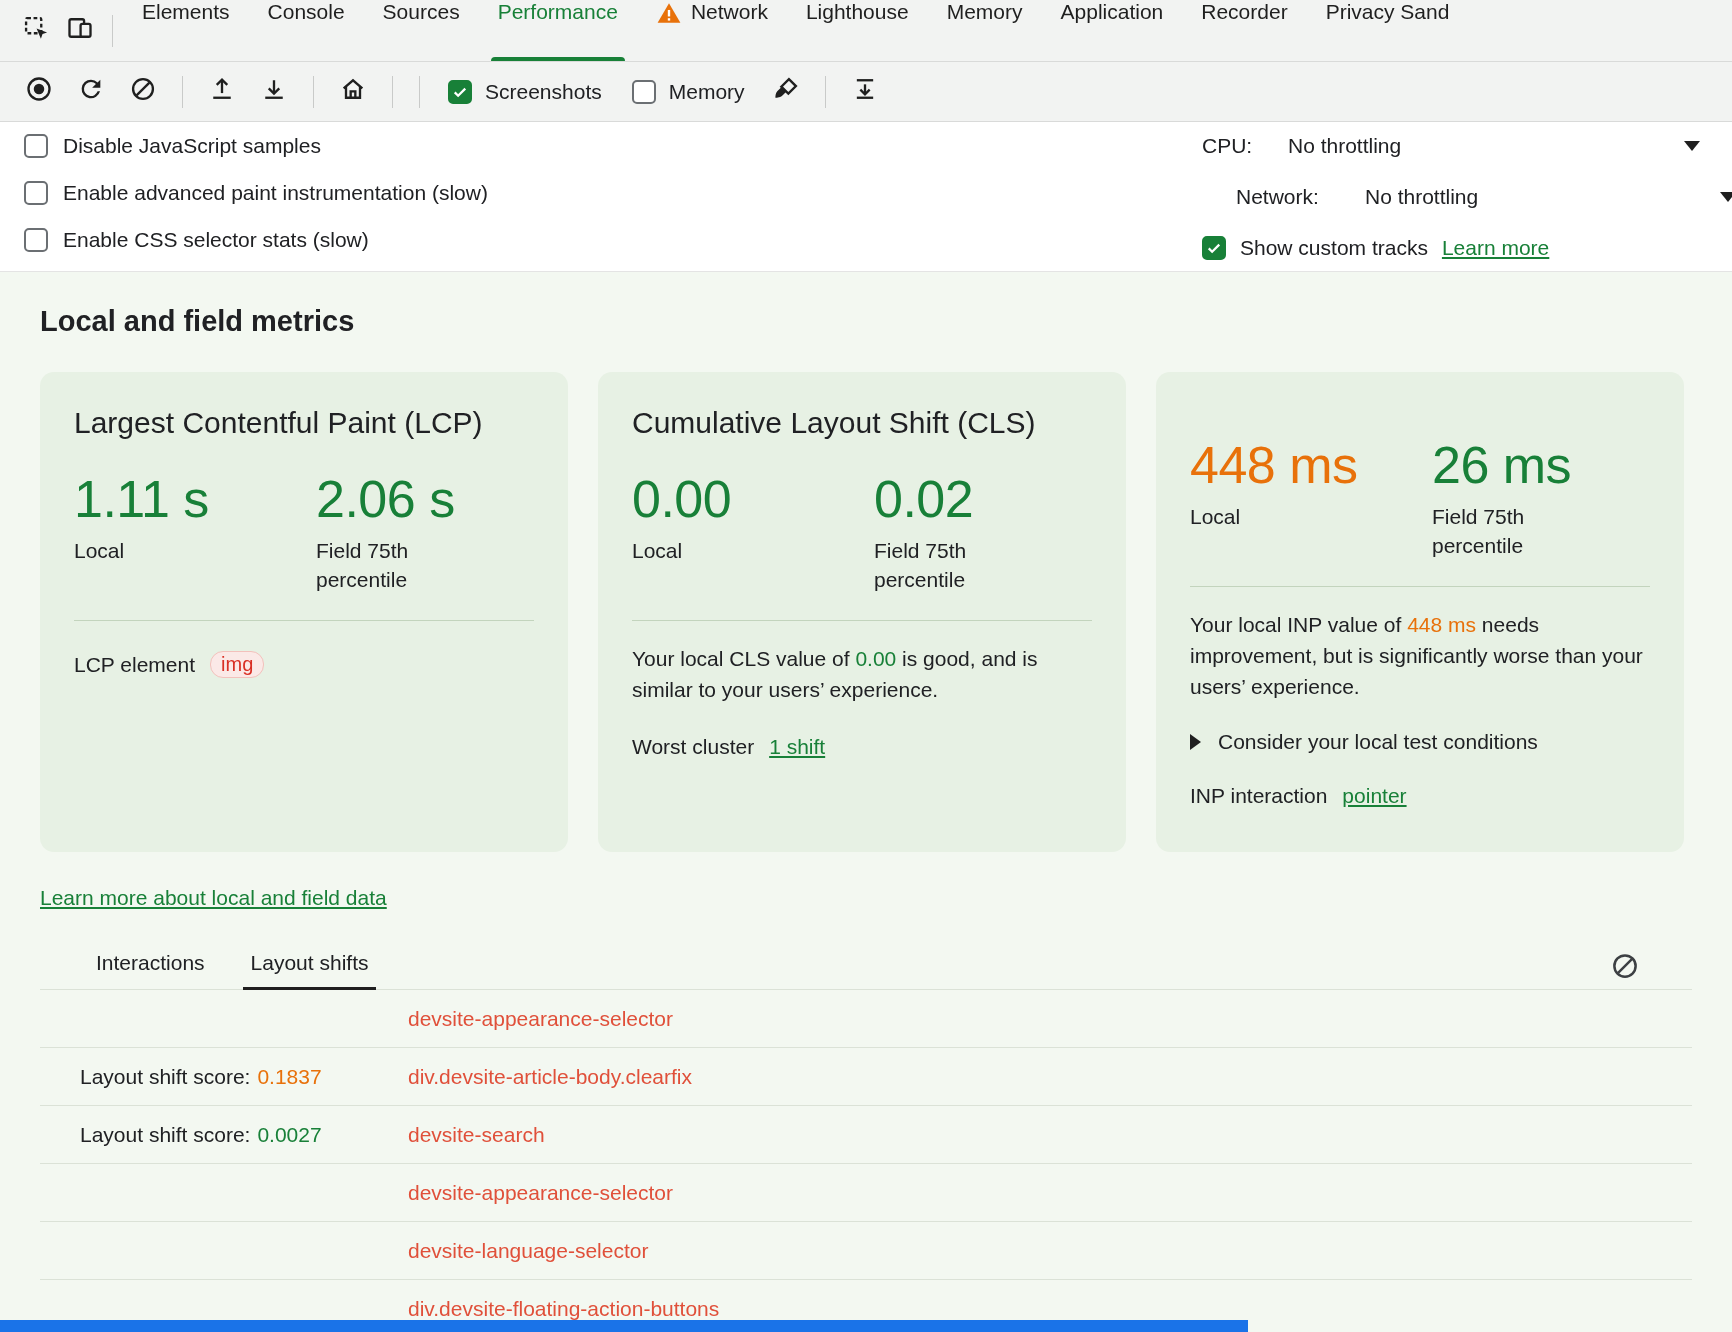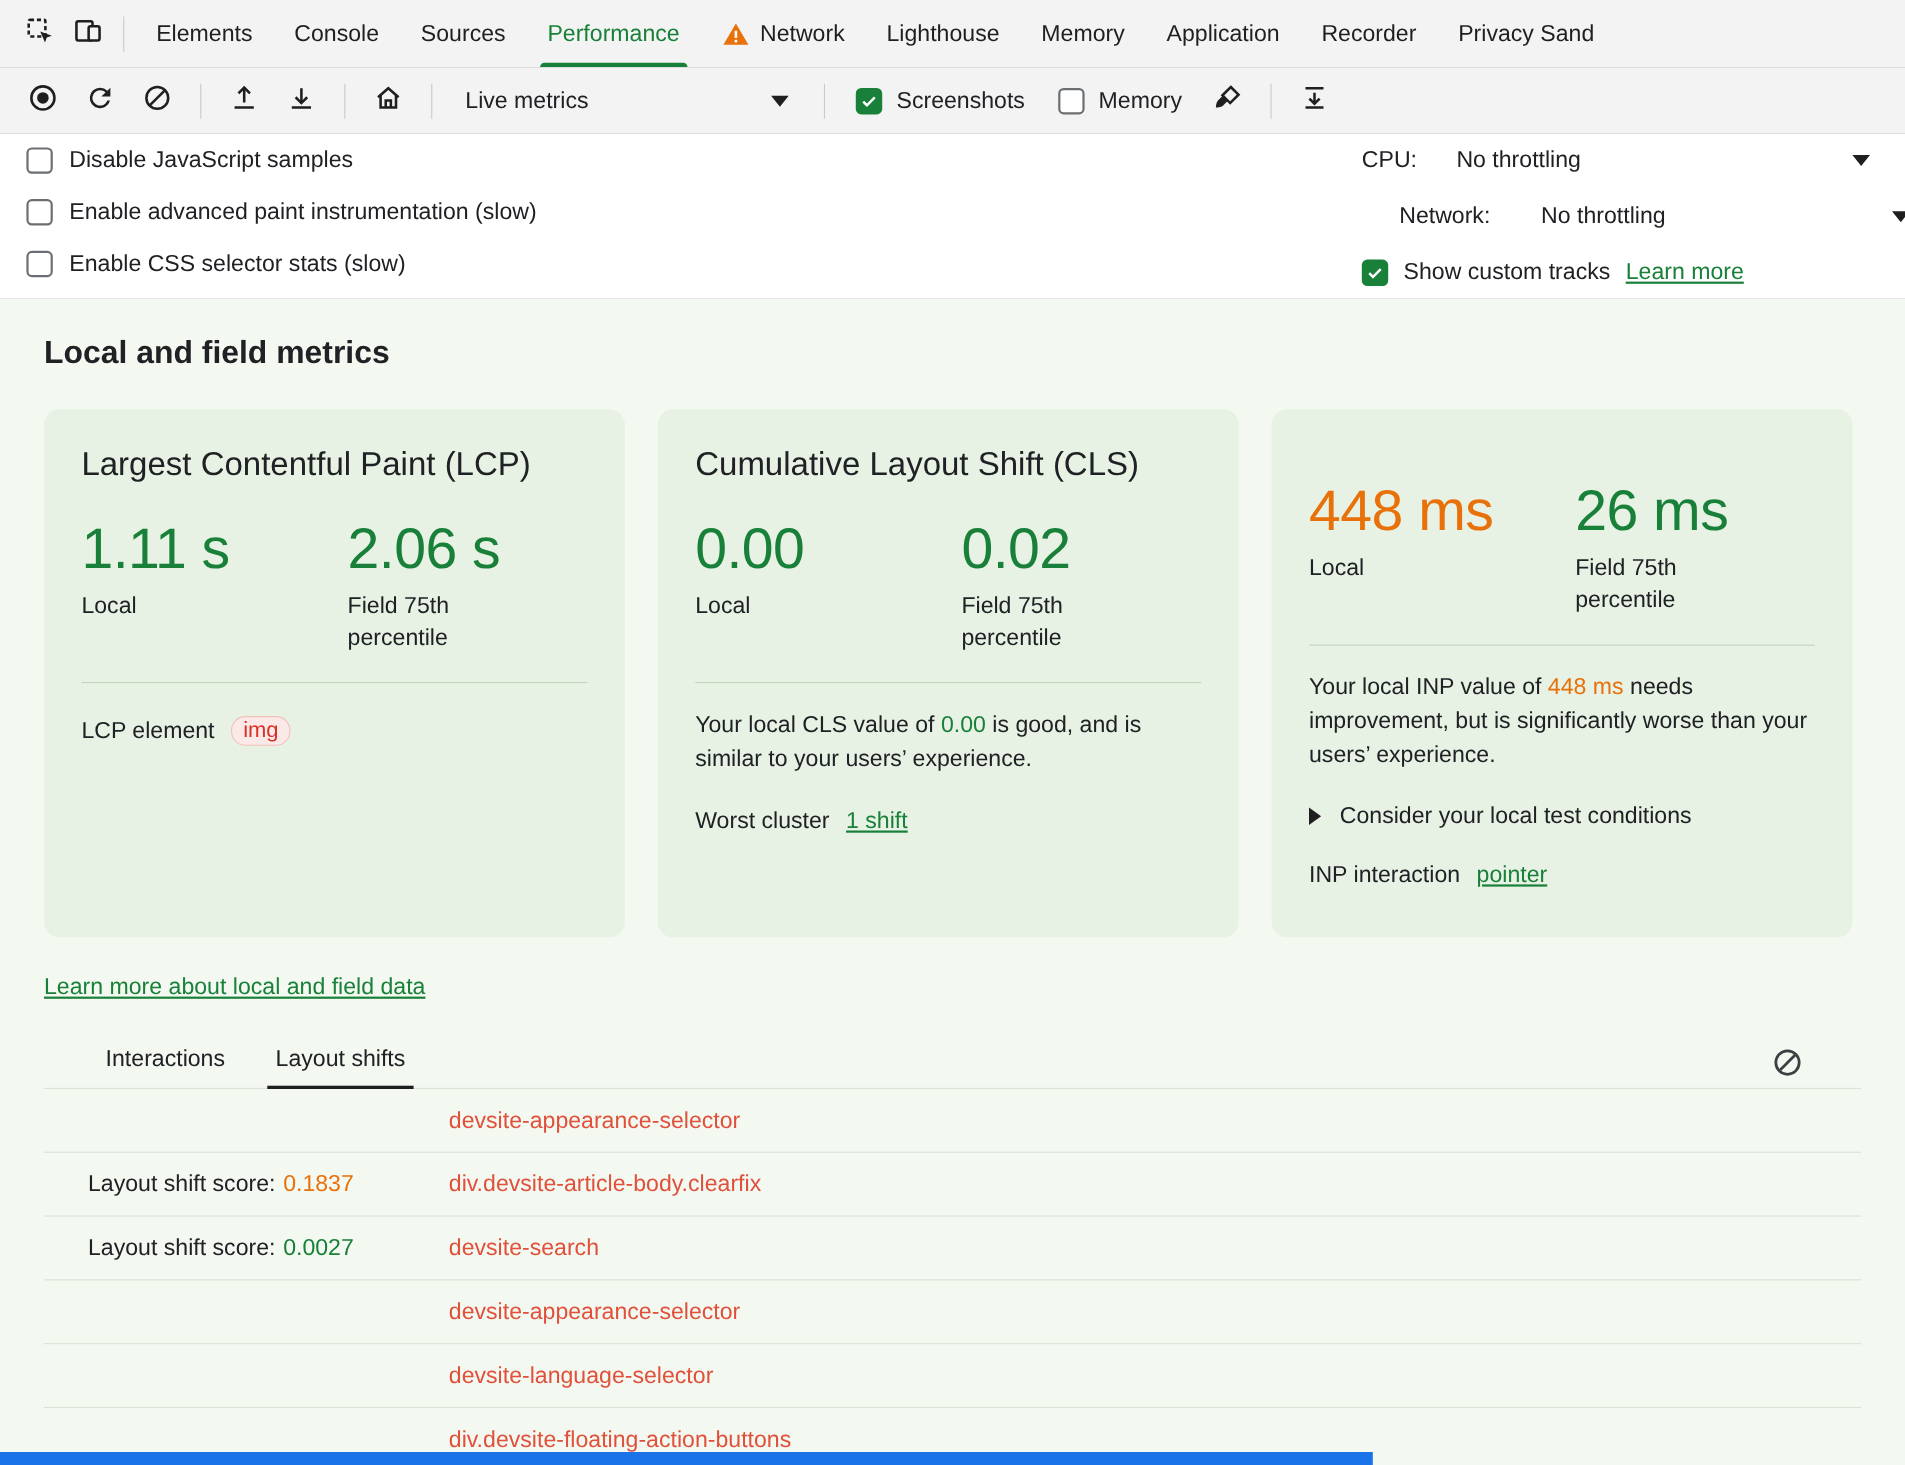--- a/index.html
+++ b/index.html
@@ -10,21 +10,21 @@
   }
   a { cursor:pointer; }
 
   
   .tabbar { height:62px; background:#f2f3f2; border-bottom:1px solid #d9dad9;
     display:flex; align-items:center; padding-left:14px; }
   .icon-btn { width:44px; height:44px; display:flex; align-items:center; justify-content:center; border-radius:6px; flex:none; }
   .icon-btn svg { width:28px; height:28px; }
   .vdiv { width:1px; height:32px; background:#c9cac9; margin:0 10px; flex:none; }
   .tabs { display:flex; height:100%; align-items:stretch; }
-  .tab { display:flex; align-items:center; gap:9px; padding:0 19px; font-size:21px;
+  .tab { display:flex; align-items:flex-start; gap:9px; padding:0 19px; font-size:21px;
     color:#1f1f1f; position:relative; white-space:nowrap; cursor:default; }
   .tab.active { color:var(--tab-green,#188038); }
   .tab.active::after { content:""; position:absolute; left:12px; right:12px; bottom:0;
     height:4px; background:var(--tab-green,#188038); border-radius:4px 4px 0 0; }
   .warn-tri { width:26px; height:26px; flex:none; }
 
   
   .toolbar { height:60px; background:#f2f3f2; border-bottom:1px solid #d9dad9;
     display:flex; align-items:center; padding-left:16px; gap:6px; }
   .tool { width:46px; height:46px; display:flex; align-items:center; justify-content:center; border-radius:6px; flex:none; }
@@ -35,21 +35,21 @@
     border-top:10px solid #1f1f1f; }
   .chk { width:24px; height:24px; border:2px solid #6b6f73; border-radius:5px; background:#fff; flex:none;
     display:flex; align-items:center; justify-content:center; }
   .chk.checked { background:var(--good,#188038); border-color:var(--good,#188038); }
   .chk.checked svg { width:18px; height:18px; }
   .chk-row { display:flex; align-items:center; gap:13px; padding:0 12px; }
 
   
   .settings { height:150px; background:#fff; border-bottom:1px solid #e4e4e4; position:relative; }
   .left-row { display:flex; align-items:center; gap:15px; height:47px; padding-left:24px; }
-  .sr { position:absolute; left:1238px; display:flex; align-items:center; height:36px; }
+  .sr { position:absolute; left:1202px; display:flex; align-items:center; height:36px; }
   .sr1 { top:6px; } .sr2 { top:57px; } .sr3 { top:108px; gap:14px; }
   .sr-label { display:inline-block; }
   .sr1 .sr-label { width:86px; } .sr2 .sr-label { width:129px;margin-left:34px; }
   .caret-cpu { position:absolute; left:1684px; top:19px; }
   .caret-net { position:absolute; left:1720px; top:70px; }
   .green-link { color:var(--good,#188038); text-decoration:underline; }
 
   
   .metrics-area { height:1060px; background:#f3f8f1; padding:30px 40px 0; position:relative; }
   .metrics-heading { font-size:29px; font-weight:700; line-height:38px; }
@@ -199,24 +199,20 @@
   <div class="tool">
     <span>
       <svg viewBox="0 0 24 24" width="28" height="28" fill="none" stroke="#1f1f1f" stroke-width="2">
           <path d="M4 11.5 12 4.5l8 7"></path>
           <path d="M6 10v9.5h12V10"></path>
           <path d="M10 19.5v-5.5h4v5.5"></path>
         </svg>
     </span>
   </div>
   <div class="vdiv"></div>
-  <div class="select">
-    <span>Live metrics</span>
-    <span class="caret"></span>
-  </div>
   <div class="vdiv"></div>
   <label class="chk-row">
     <span class="chk checked">
       <svg viewBox="0 0 24 24">
           <path d="M5 12.5l4.5 4.5L19 7.5" stroke="#fff" stroke-width="3" fill="none"></path>
         </svg>
     </span>
     <span>Screenshots</span>
   </label>
   <label class="chk-row">

